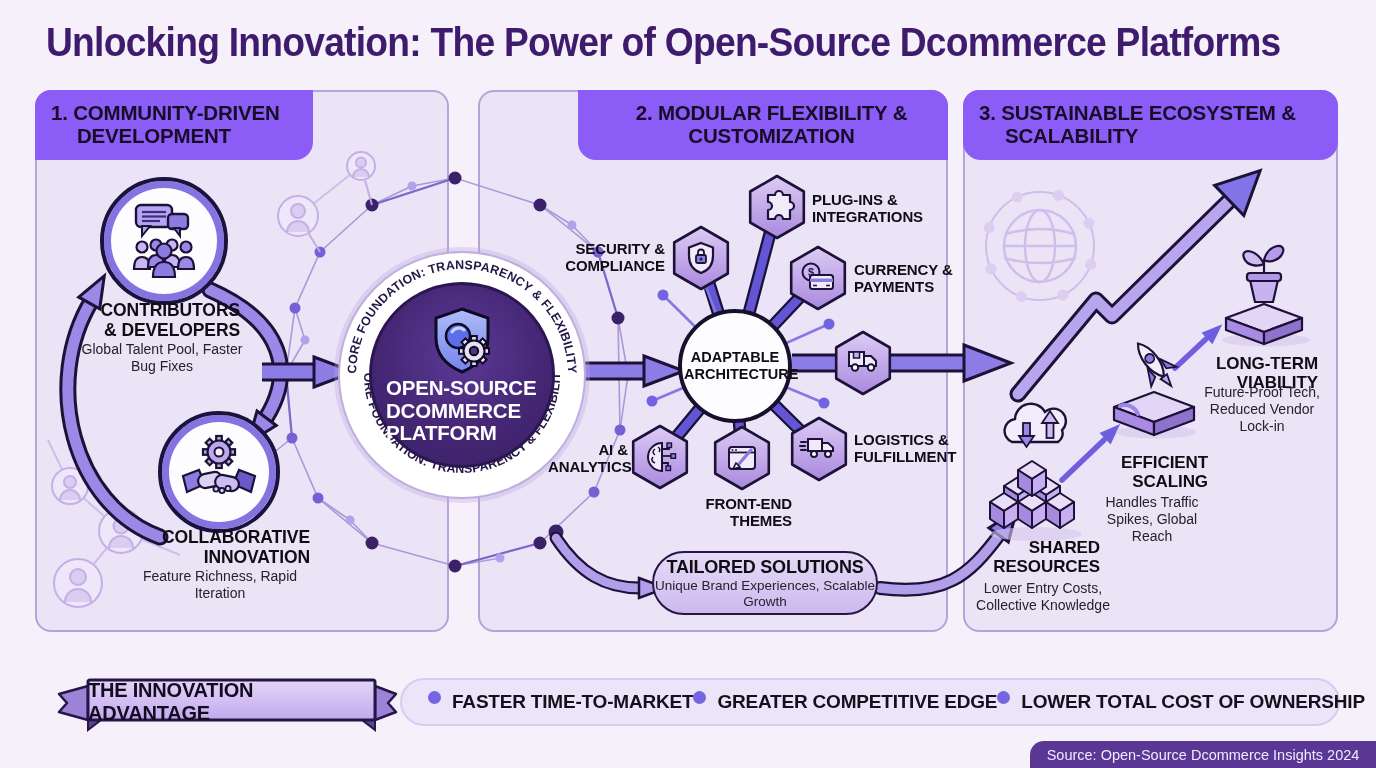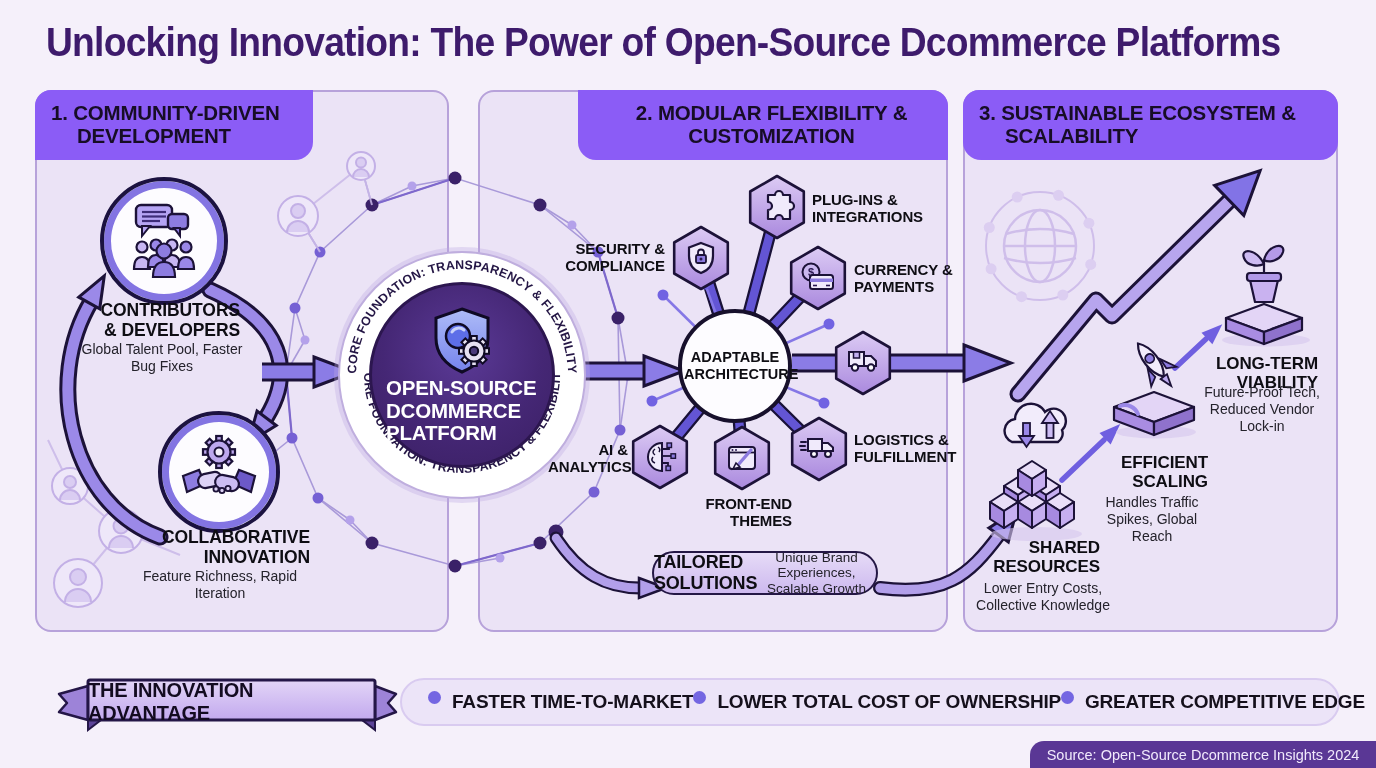--- a/index.html
+++ b/index.html
@@ -16,21 +16,21 @@
   svg{display:block;}
   .circle-node{position:absolute;background:#fdfcff;border:4px solid #1b1240;border-radius:50%;box-shadow:inset 0 0 0 7px #8374e2;z-index:6;display:flex;align-items:center;justify-content:center;}
   #ring{position:absolute;left:338px;top:251px;width:244px;height:244px;background:#ffffff;border:2px solid #bfaede;border-radius:50%;z-index:5;box-shadow:0 0 0 4px rgba(190,170,225,.35);}
   #ring .ringsvg{position:absolute;left:0;top:0;}
   .ringtext{font-weight:bold;font-size:12.4px;fill:#241645;letter-spacing:.2px;}
   #corecircle{position:absolute;left:29px;top:29px;width:186px;height:186px;border-radius:50%;background:radial-gradient(circle at 50% 38%,#5b3a97 0%,#452775 55%,#3a1f63 100%);border:3px solid #2c164f;box-sizing:border-box;display:flex;flex-direction:column;align-items:center;justify-content:center;z-index:6;}
   #corecircle .clbl{width:152px;color:#ffffff;font-weight:bold;font-size:20.5px;line-height:1.1;letter-spacing:-0.2px;margin-top:2px;}
   #hub{position:absolute;left:678px;top:309px;width:114px;height:114px;background:#fdfcff;border:4.5px solid #17102c;border-radius:50%;box-sizing:border-box;display:flex;align-items:center;justify-content:center;z-index:6;}
   #hub .hlbl{width:102px;text-align:center;font-weight:bold;font-size:14.5px;line-height:1.15;color:#0e0d13;}
   .hexsvg{position:absolute;z-index:7;}
-  #pill{position:absolute;left:652px;top:551px;width:226px;height:44px;border-radius:32px;background:linear-gradient(#e6dbf7,#cdb9ef);border:2.5px solid #241745;box-sizing:border-box;display:flex;align-items:center;justify-content:center;z-index:6;}
+  #pill{position:absolute;left:652px;top:551px;width:226px;height:64px;border-radius:32px;background:linear-gradient(#e6dbf7,#cdb9ef);border:2.5px solid #241745;box-sizing:border-box;display:flex;flex-direction:column;align-items:center;justify-content:center;z-index:6;}
   #pill .plbl{font-weight:bold;font-size:18px;color:#0e0d13;letter-spacing:-0.2px;}
   #pill .psub{font-size:13.5px;color:#24222b;line-height:1.15;text-align:center;}
   #title{position:absolute;left:46px;top:20px;width:1400px;font-size:40px;font-weight:bold;color:#3e1b6c;letter-spacing:-0.8px;transform:scaleX(.93);transform-origin:left center;white-space:nowrap;z-index:10;}
   #ribbon-band{position:absolute;left:88px;top:682px;width:287px;height:40px;display:flex;align-items:center;justify-content:center;font-weight:bold;font-size:20px;color:#130b20;z-index:11;letter-spacing:-0.2px;}
   #bulletbar{position:absolute;left:400px;top:678px;width:940px;height:48px;background:#ece4f8;border:2px solid #d9cbf0;border-radius:26px;box-sizing:border-box;display:flex;align-items:center;justify-content:space-between;padding:0 26px;z-index:9;}
   .bullet-item{display:flex;align-items:flex-start;}
   .bullet-dot{width:13px;height:13px;border-radius:50%;background:#7466e2;margin-right:11px;flex:0 0 auto;}
   .bullet-txt{font-weight:bold;font-size:19px;color:#15101c;letter-spacing:-0.2px;white-space:nowrap;}
   #sourcebar{position:absolute;left:1030px;top:741px;width:346px;height:27px;background:#5a3795;border-radius:14px 0 0 0;color:#f1eafc;font-size:14.5px;display:flex;align-items:center;justify-content:center;z-index:11;}
 </style>
@@ -531,25 +531,25 @@
   <div class="lbl c" style="left:1206px;top:342px;width:112px;font-size:17px;margin-top:12px;">LONG-TERM VIABILITY</div>
   <div class="sub" style="left:1196px;top:384px;width:132px;">Future-Proof Tech, Reduced Vendor Lock-in</div>
 
   <div id="bulletbar">
     <div class="bullet-item">
         <span class="bullet-dot"></span>
         <span class="bullet-txt">FASTER TIME-TO-MARKET</span>
       </div>
     <div class="bullet-item">
         <span class="bullet-dot"></span>
-        <span class="bullet-txt">LOWER TOTAL COST OF OWNERSHIP</span>
+        <span class="bullet-txt">GREATER COMPETITIVE EDGE</span>
       </div>
     <div class="bullet-item">
         <span class="bullet-dot"></span>
-        <span class="bullet-txt">GREATER COMPETITIVE EDGE</span>
+        <span class="bullet-txt">LOWER TOTAL COST OF OWNERSHIP</span>
       </div>
   </div>
   <svg class="abs" style="left:55px;top:672px;z-index:10;" width="345" height="64" viewBox="0 0 345 64">
     <polygon points="33,14 4,22 12,31 4,40 33,48" fill="#9d83d8" stroke="#241647" stroke-width="2.5" stroke-linejoin="round"></polygon>
     <polygon points="320,14 341,22 333,31 341,40 320,48" fill="#9d83d8" stroke="#241647" stroke-width="2.5" stroke-linejoin="round"></polygon>
     <polygon points="33,48 33,58 46,48" fill="#5c4398" stroke="#241647" stroke-width="2"></polygon>
     <polygon points="320,48 320,58 307,48" fill="#5c4398" stroke="#241647" stroke-width="2"></polygon>
     <rect x="33" y="8" width="287" height="40" rx="2" fill="url(#bandgrad)" stroke="#241647" stroke-width="3"></rect>
   </svg>
   <div id="ribbon-band">THE INNOVATION ADVANTAGE</div>

